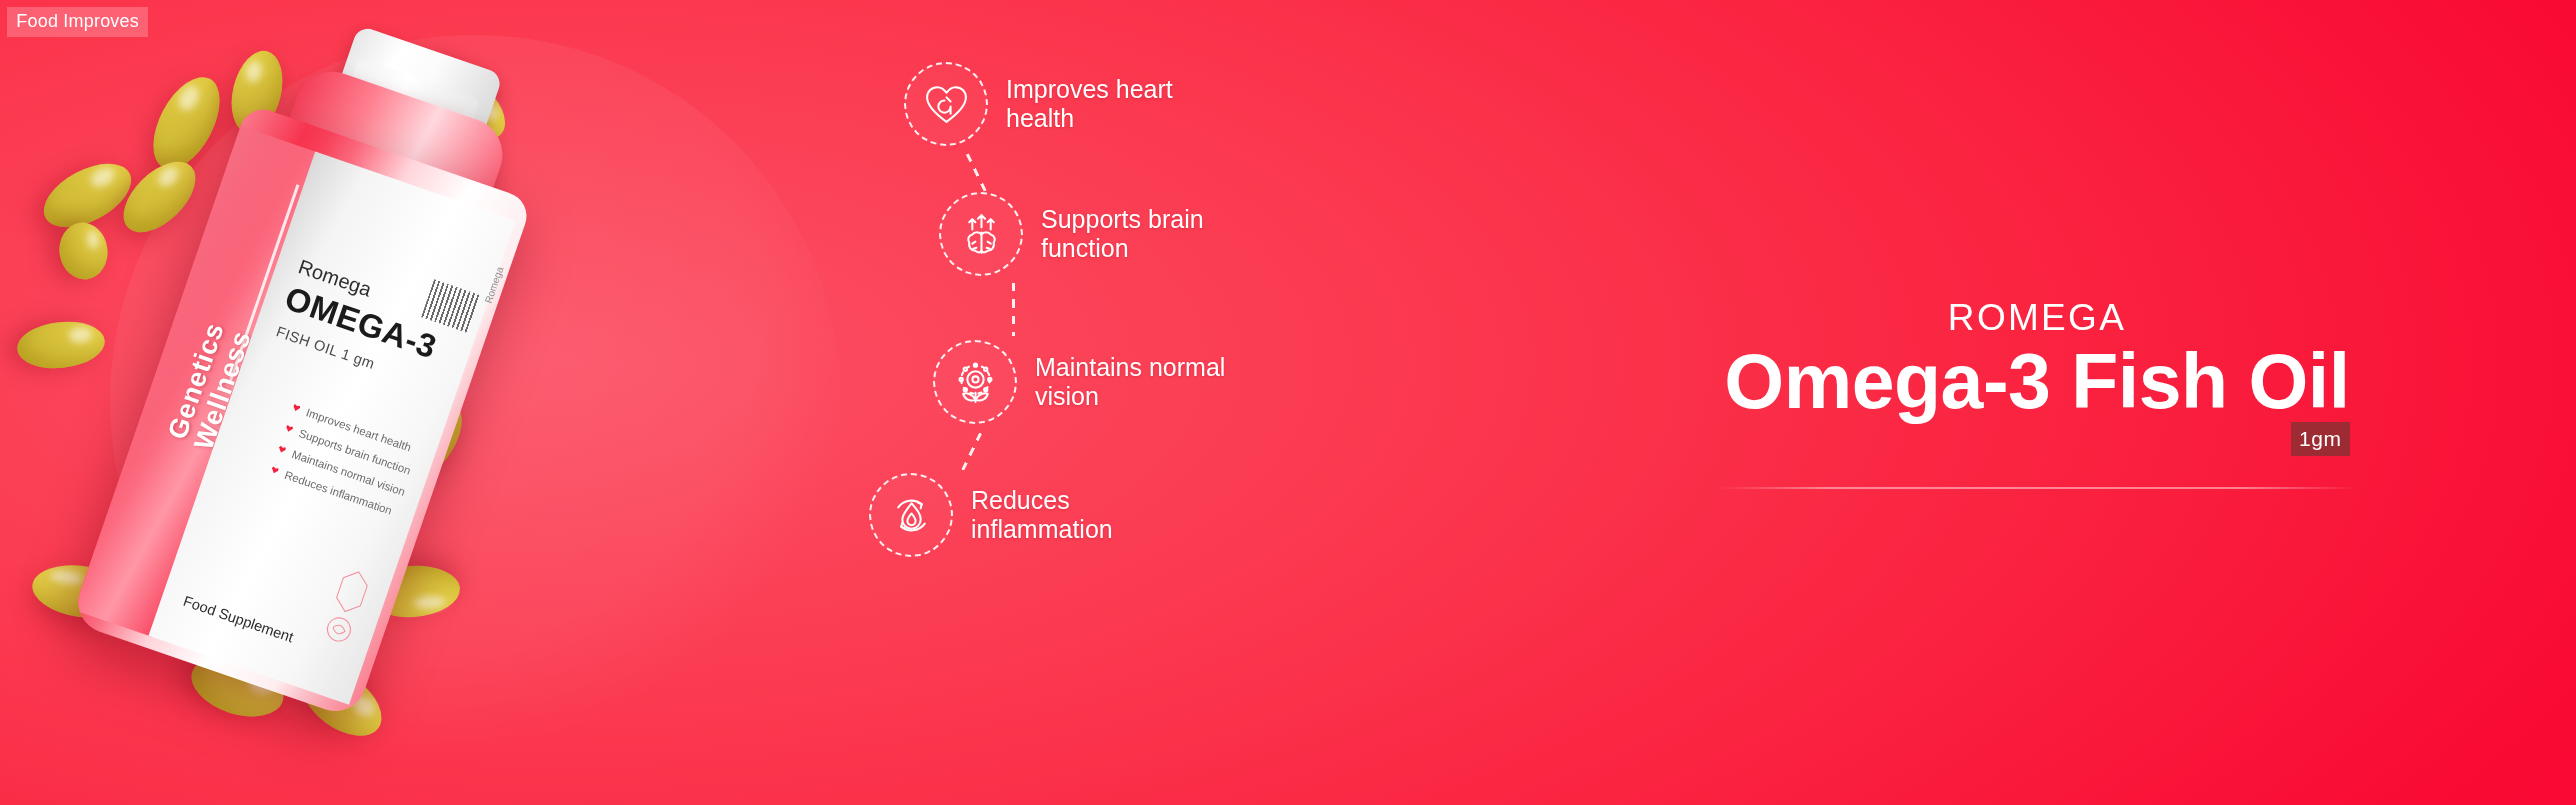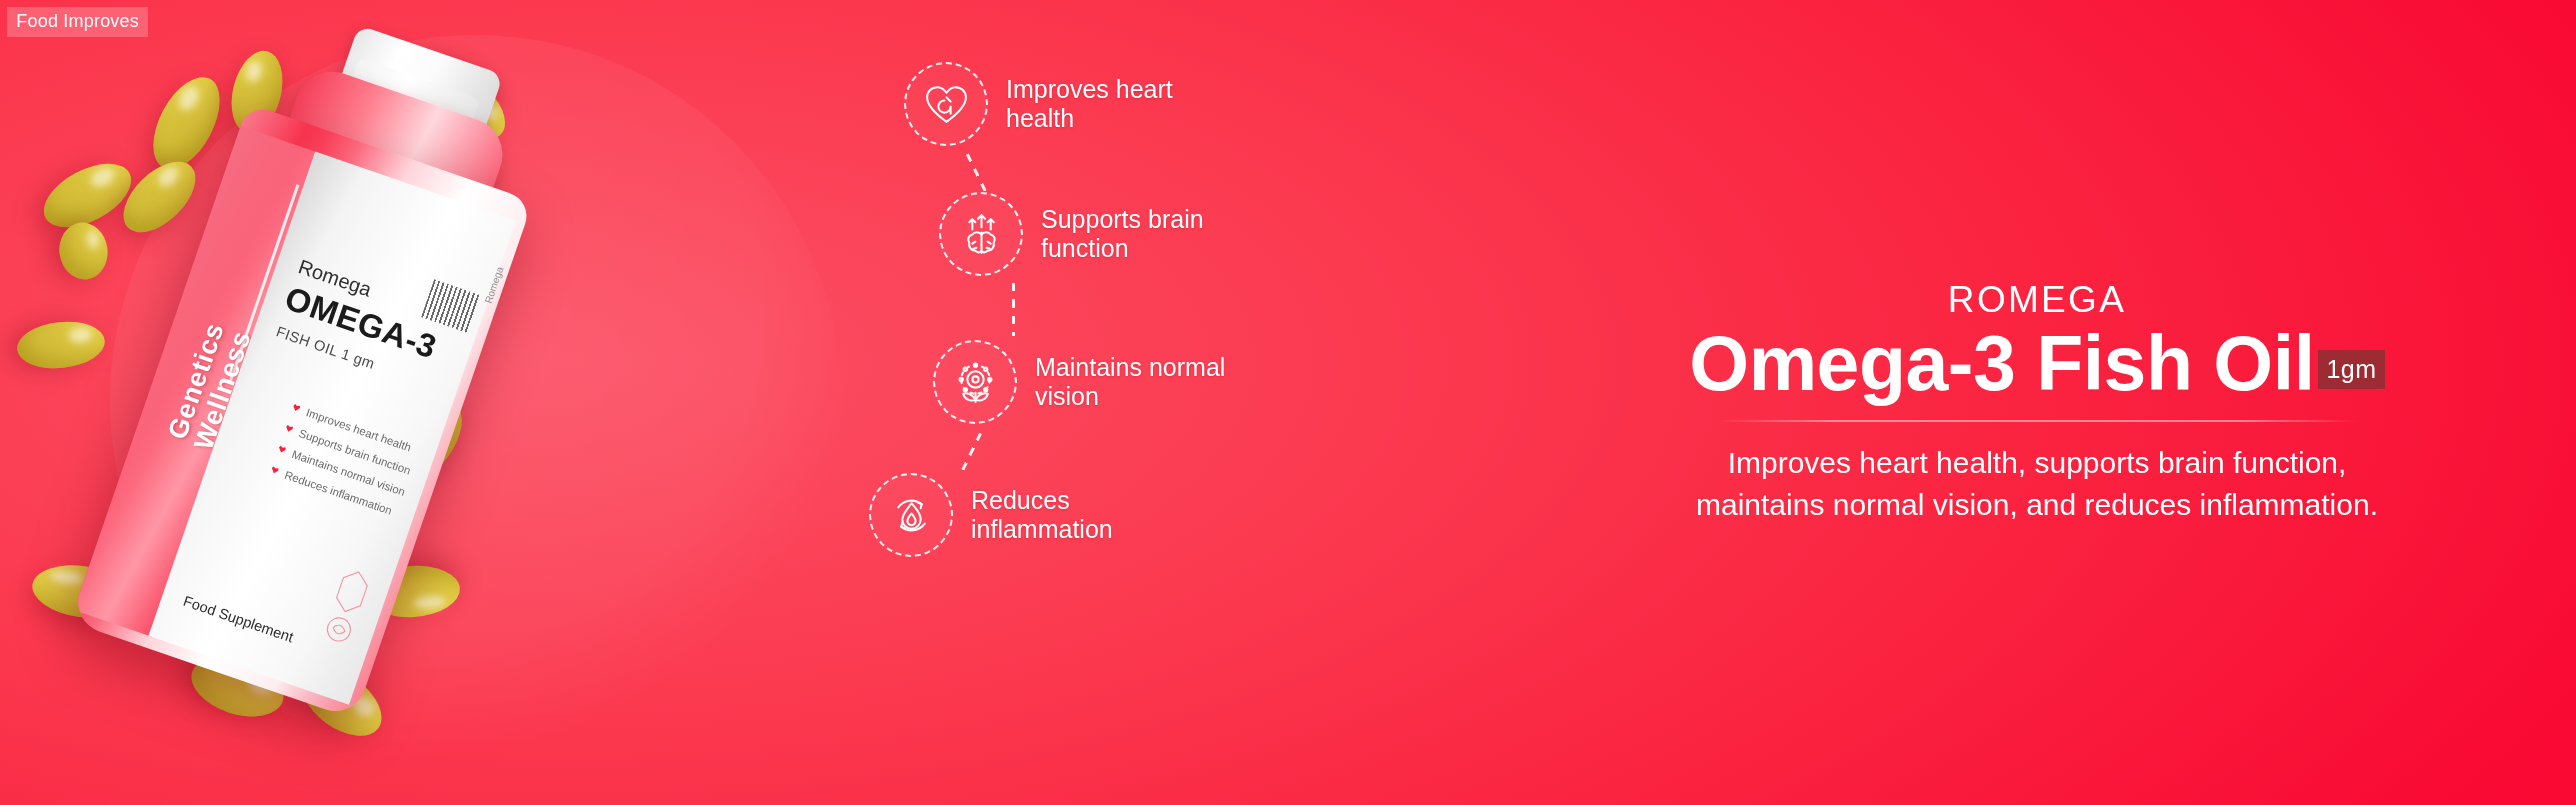--- a/index.html
+++ b/index.html
@@ -135,26 +135,26 @@
 
   
   .copy{
     position:absolute;right:0;top:0;width:1078px;height:806px;
     display:flex;flex-direction:column;align-items:center;justify-content:center;
     text-align:center;padding:0 55px;
   }
   .eyebrow{
     color:#ffffff;font-size:37px;letter-spacing:2.3px;font-weight:400;margin-bottom:1.8px;
   }
-  .headline-row{position:relative;display:flex;align-items:flex-end;justify-content:center;}
+  .headline-row{position:relative;display:flex;align-items:flex-end;justify-content:center;flex-direction:column;}
   .headline{
     color:#ffffff;font-size:77px;font-weight:700;letter-spacing:-0.5px;line-height:1.05;
   }
   .gm-badge{
-    background:#9c2b33;color:#ffffff;font-size:25px;line-height:1;
+    background:#9c2b33;color:#ffffff;font-size:21px;line-height:1;
     padding:6.4px 8.2px 7.3px 8.2px;margin:0 0 14.6px 3.7px;letter-spacing:0.5px;
   }
   .rule{
     width:639px;height:1.8px;margin:16.4px 0 20px 0;
     background:linear-gradient(90deg,rgba(255,255,255,0) 0%,rgba(255,255,255,.45) 18%,rgba(255,255,255,.45) 82%,rgba(255,255,255,0) 100%);
   }
   .desc{
     color:#ffffff;font-size:30px;line-height:1.42;max-width:694px;font-weight:400;
   }
 
@@ -300,19 +300,18 @@
     </div>
   </div>
 
   <div class="copy">
     <div class="eyebrow">ROMEGA</div>
     <div class="headline-row">
       <div class="headline">Omega-3 Fish Oil</div>
       <div class="gm-badge">1gm</div>
     </div>
     <div class="rule"></div>
-    <div class="desc">Improves heart health, supports brain function, maintains normal vision, and reduces inflammation.</div>
   </div>
 
   <div class="tag">Food Improves</div>
 
 </div>
 
 
 </body></html>

